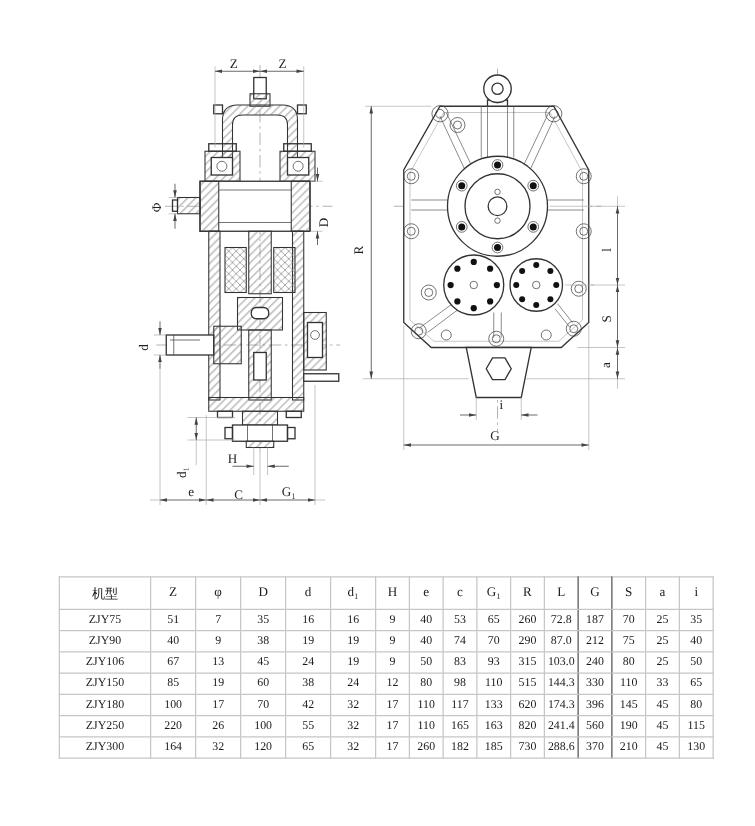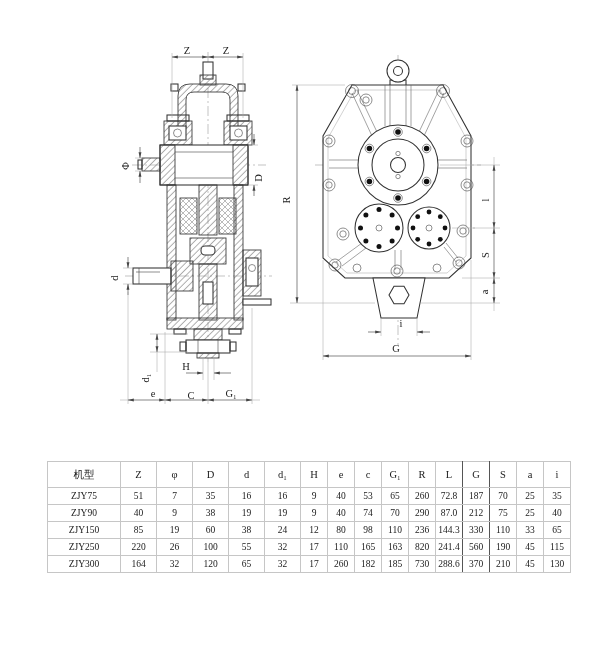--- a/index.html
+++ b/index.html
@@ -344,36 +344,72 @@
           <td>74</td>
           <td>70</td>
           <td>290</td>
           <td>87.0</td>
           <td>212</td>
           <td>75</td>
           <td>25</td>
           <td>40</td>
         </tr>
         <tr>
+          <td>ZJY106</td>
+          <td>67</td>
+          <td>13</td>
+          <td>45</td>
+          <td>24</td>
+          <td>19</td>
+          <td>9</td>
+          <td>50</td>
+          <td>83</td>
+          <td>93</td>
+          <td>315</td>
+          <td>103.0</td>
+          <td>240</td>
+          <td>80</td>
+          <td>25</td>
+          <td>50</td>
+        </tr>
+        <tr>
           <td>ZJY150</td>
           <td>85</td>
           <td>19</td>
           <td>60</td>
           <td>38</td>
           <td>24</td>
           <td>12</td>
           <td>80</td>
           <td>98</td>
           <td>110</td>
-          <td>236</td>
+          <td>515</td>
           <td>144.3</td>
           <td>330</td>
           <td>110</td>
           <td>33</td>
           <td>65</td>
+        </tr>
+        <tr>
+          <td>ZJY180</td>
+          <td>100</td>
+          <td>17</td>
+          <td>70</td>
+          <td>42</td>
+          <td>32</td>
+          <td>17</td>
+          <td>110</td>
+          <td>117</td>
+          <td>133</td>
+          <td>620</td>
+          <td>174.3</td>
+          <td>396</td>
+          <td>145</td>
+          <td>45</td>
+          <td>80</td>
         </tr>
         <tr>
           <td>ZJY250</td>
           <td>220</td>
           <td>26</td>
           <td>100</td>
           <td>55</td>
           <td>32</td>
           <td>17</td>
           <td>110</td>

